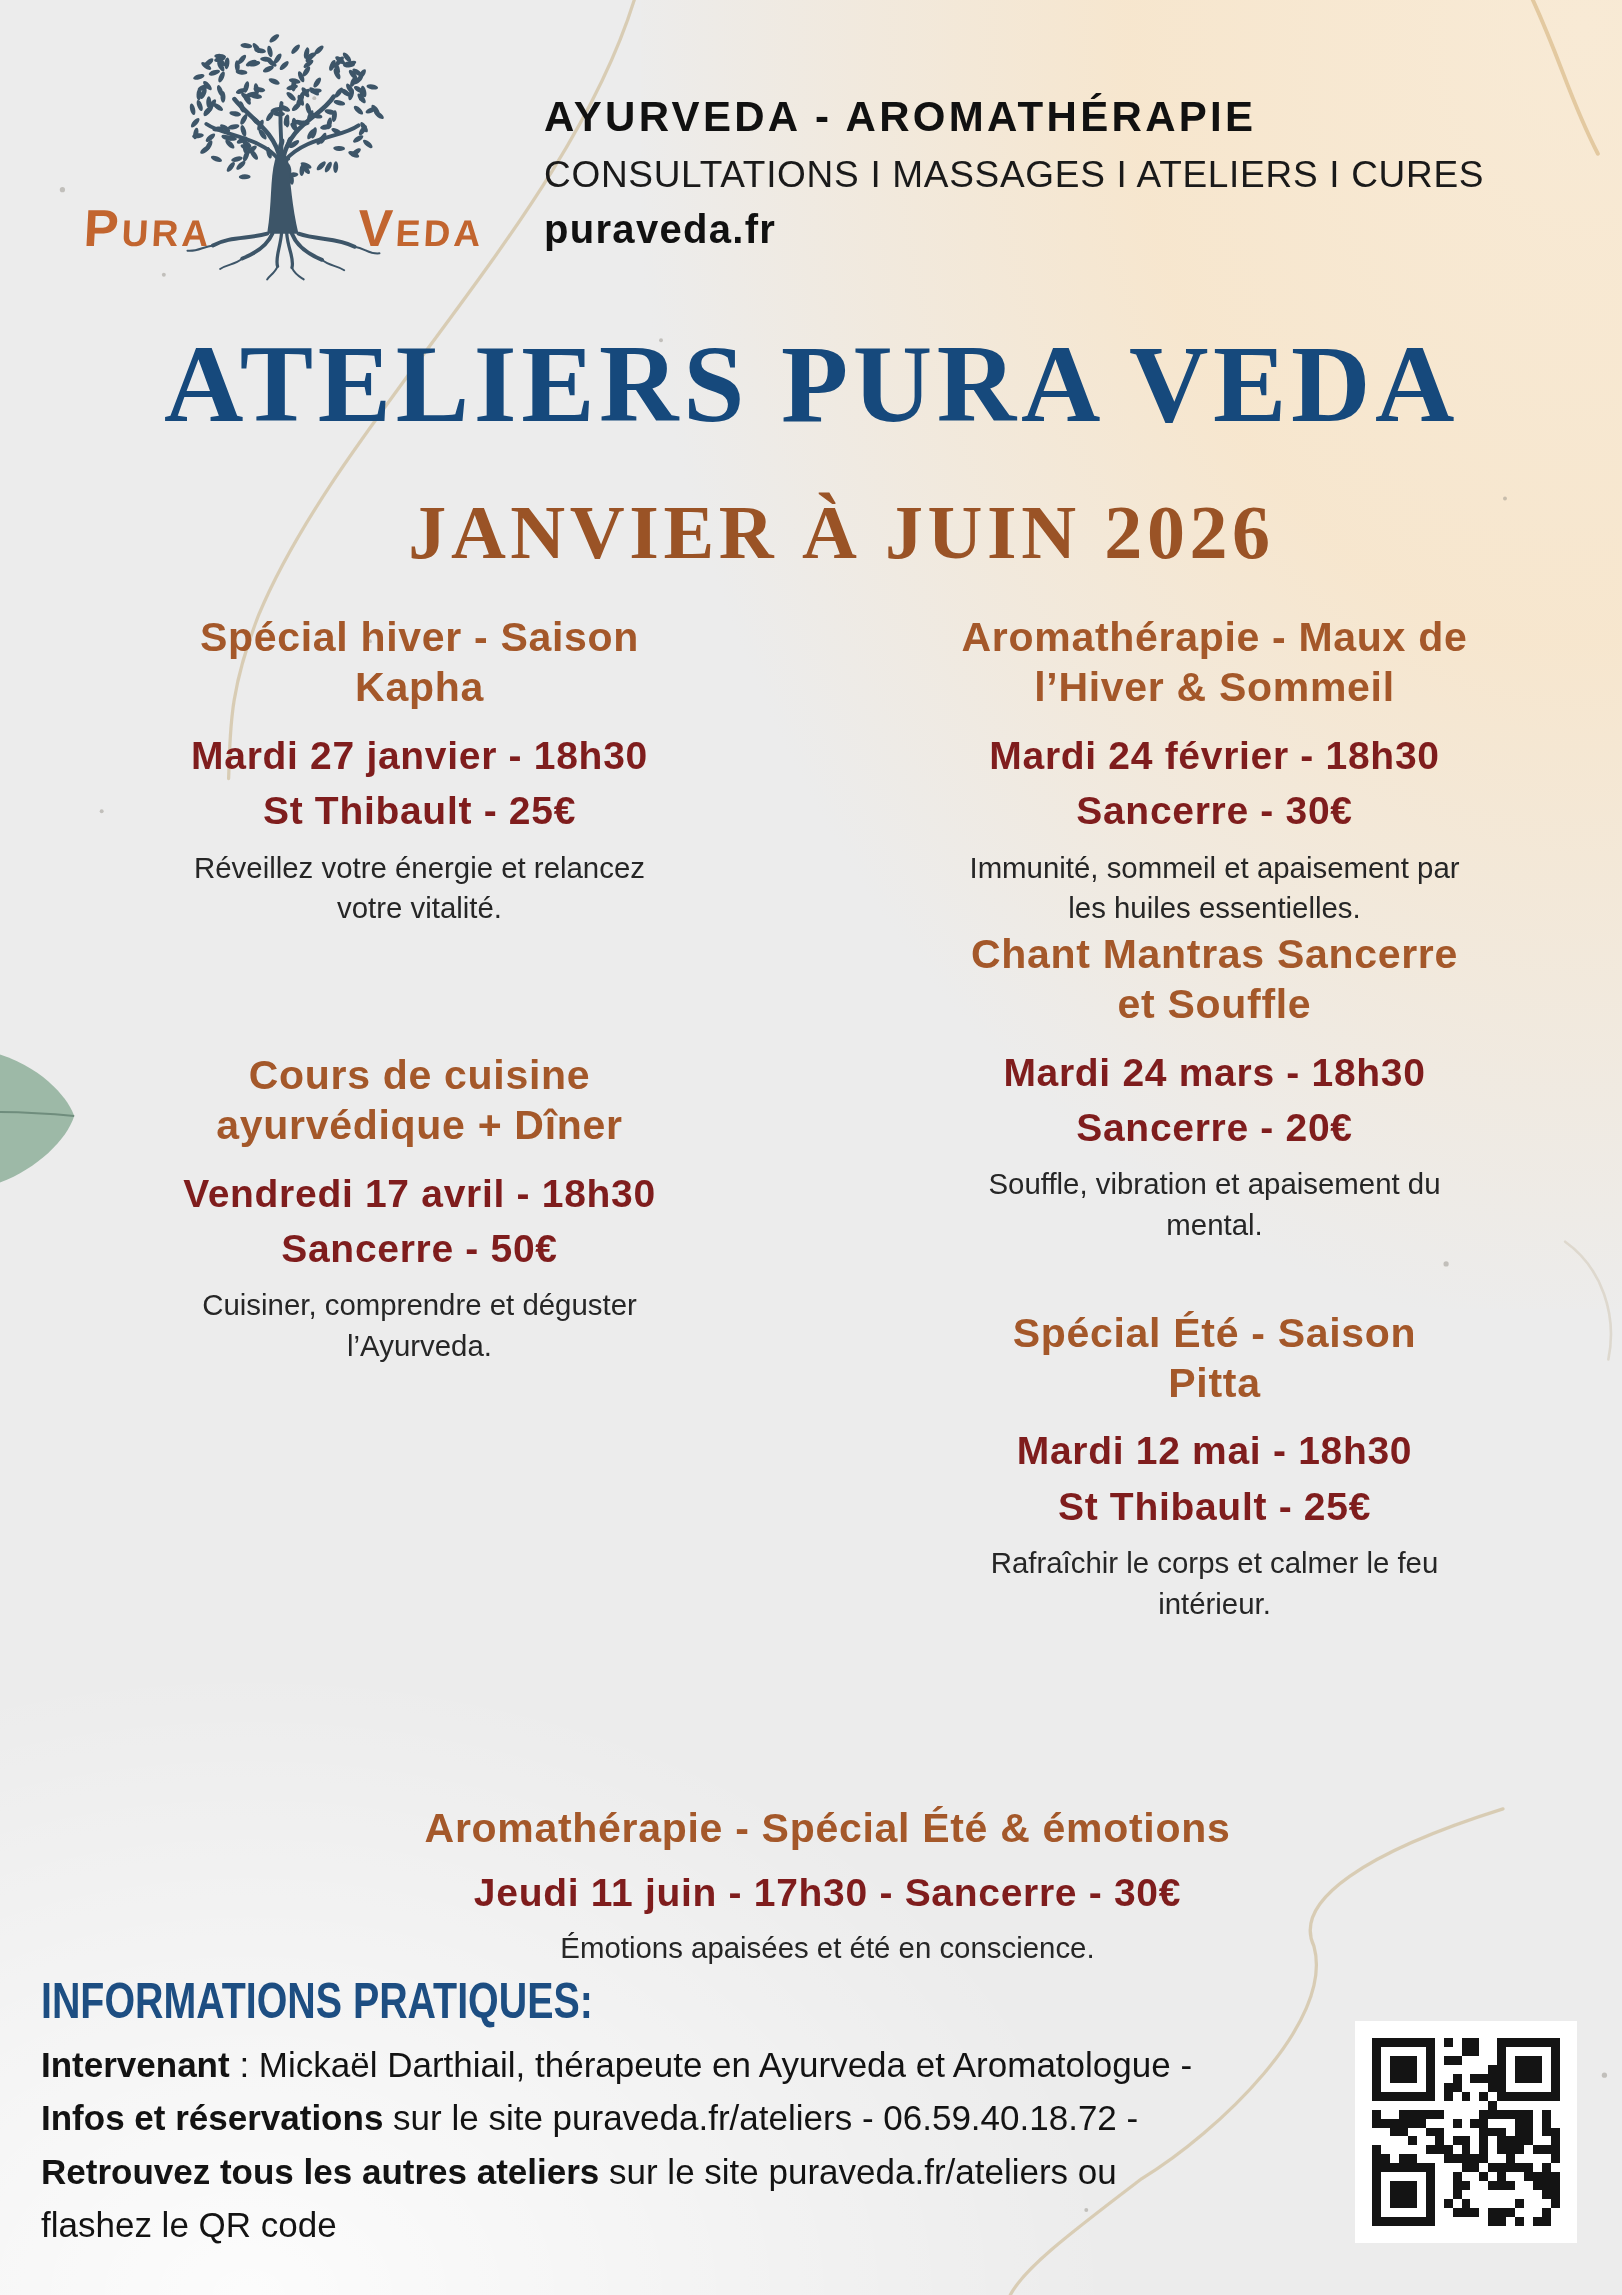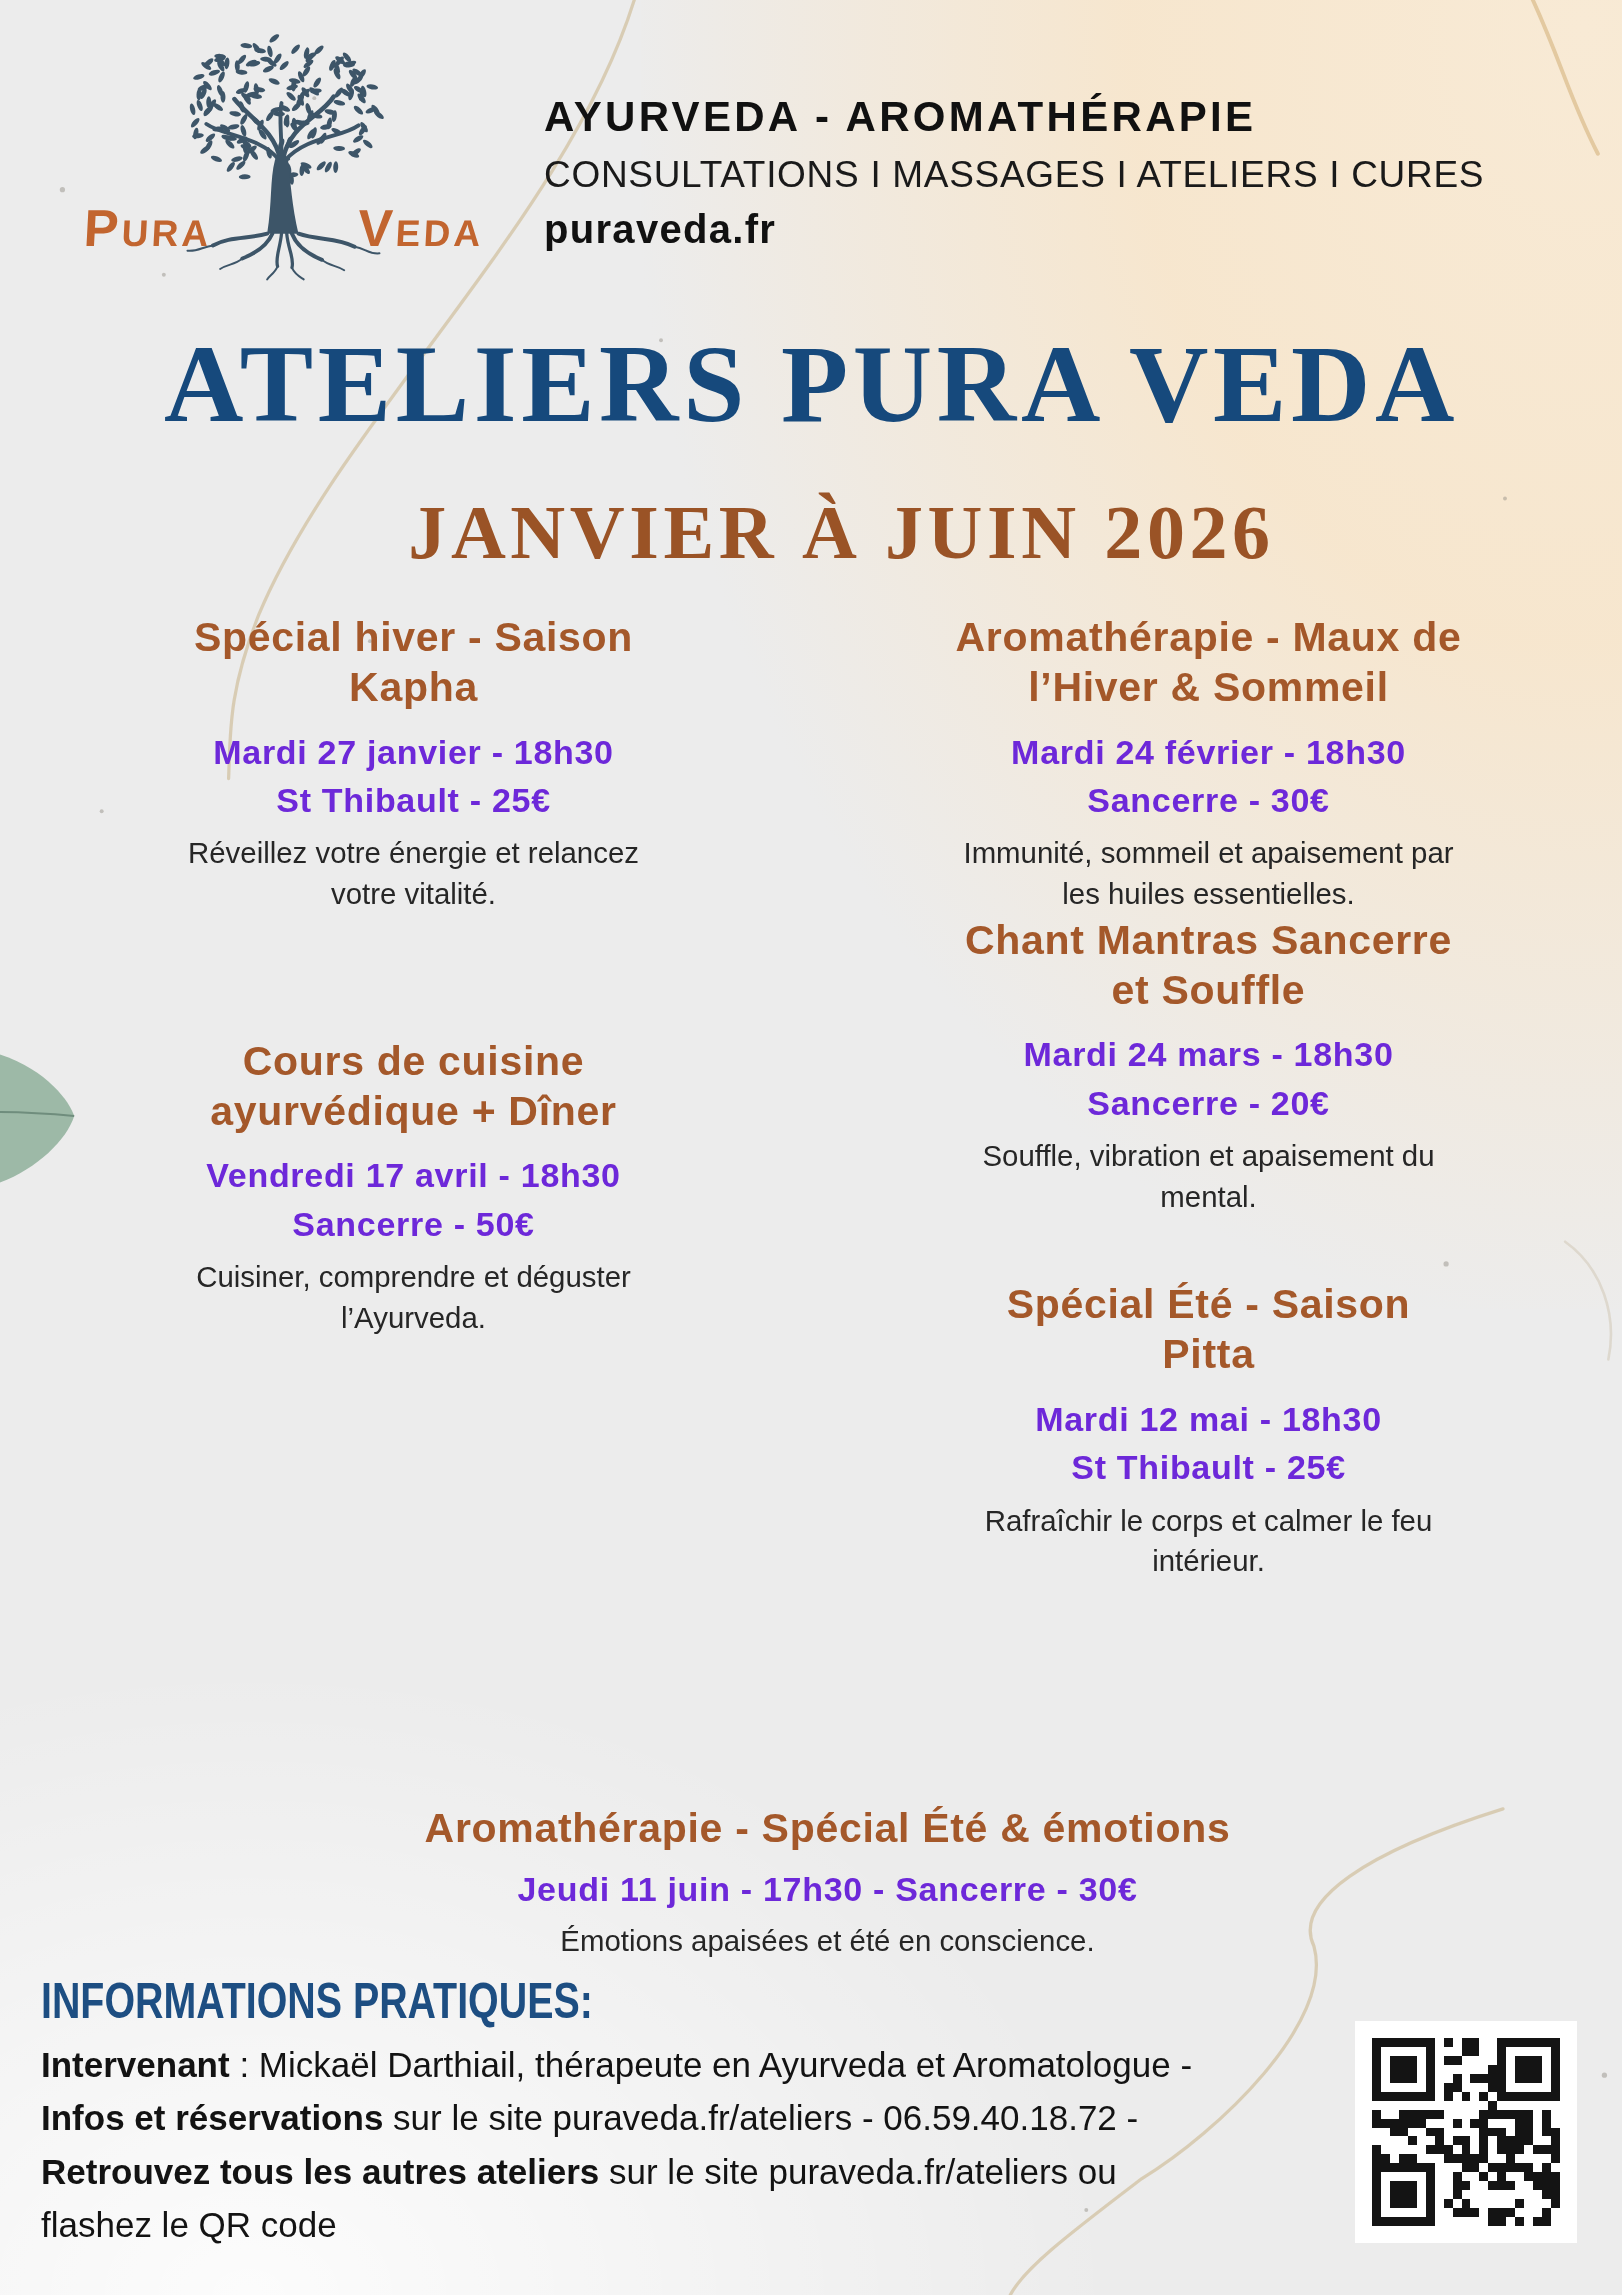--- a/index.html
+++ b/index.html
@@ -56,30 +56,30 @@
     font-size:110px;letter-spacing:4.6px;color:var(--title-blue,#16497c);
   }
   .subtitle{
     position:absolute;top:489px;left:0;width:100%;text-align:center;
     font-family:"Liberation Serif", serif;font-weight:700;
     font-size:76px;letter-spacing:4.6px;color:var(--subtitle-brown,#9a5326);padding-left:30px;
   }
 
   
   .columns{
-    position:absolute;top:612px;left:39px;width:1544px;
+    position:absolute;top:612px;left:45px;width:1544px;
     display:grid;grid-template-columns:1fr 1fr;column-gap:46px;
   }
   .ws{text-align:center;}
   .ws-title{
     font-size:41px;font-weight:700;color:var(--accent-orange,#a4582a);
     line-height:1.22;white-space:pre-line;letter-spacing:0.7px;
   }
   .ws-lines{margin-top:15.7px;}
-  .ws-line{font-size:34px;font-weight:700;color:#6d28d9;line-height:1.42;letter-spacing:0.7px;}
+  .ws-line{font-size:39px;font-weight:700;color:#7f1d1d;line-height:1.42;letter-spacing:0.7px;}
   .ws-desc{
     margin:9.2px auto 0;font-size:29.4px;font-weight:400;color:#262626;
     line-height:1.38;white-space:pre-line;
   }
   .col-left .ws:nth-of-type(1){margin-bottom:121px;}
   .col-left .ws:nth-of-type(2){margin-bottom:62px;}
   .col-right .ws:nth-of-type(1){}
   .col-right .ws:nth-of-type(2){margin-bottom:62px;}
 
   

